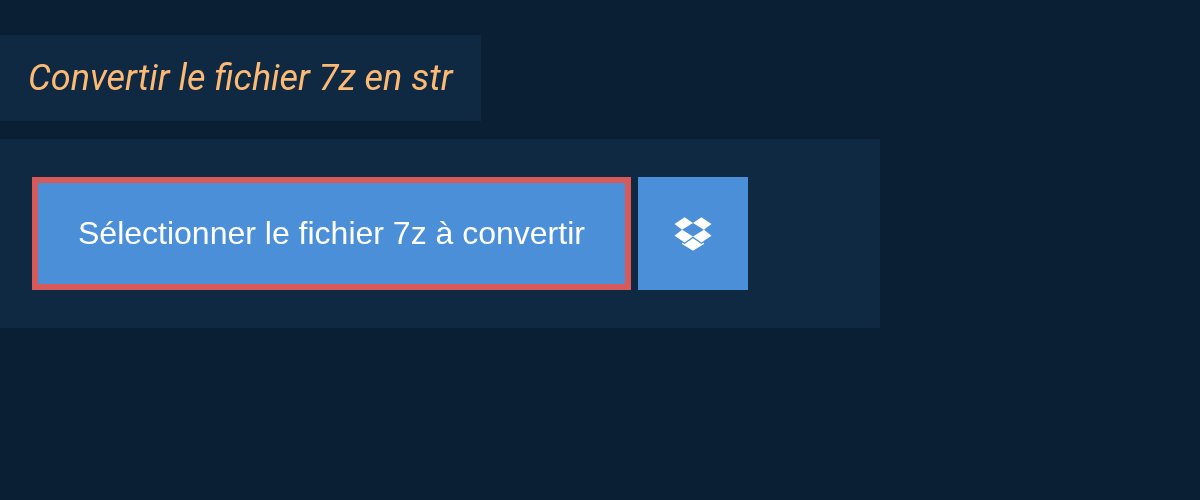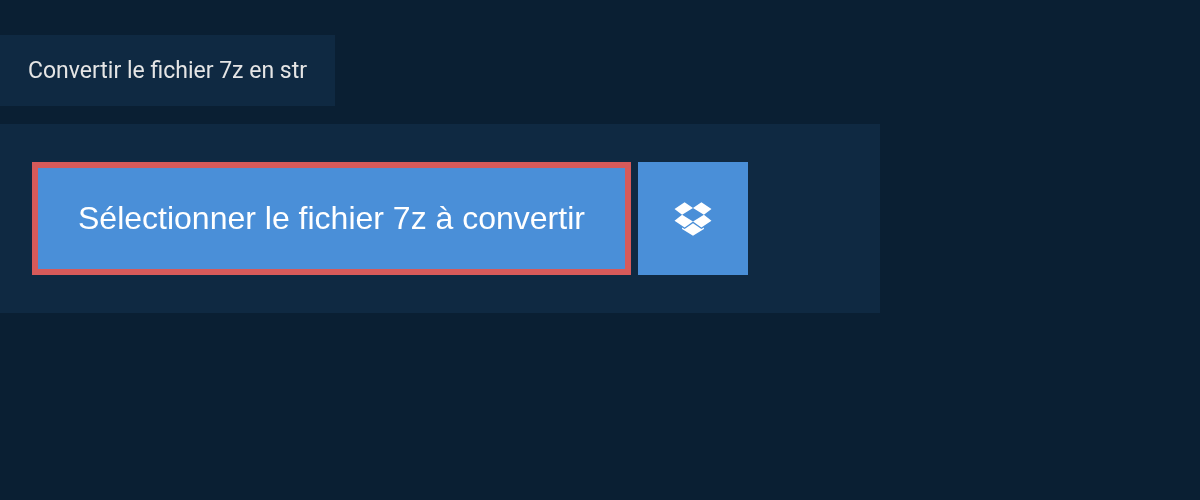--- a/index.html
+++ b/index.html
@@ -14,23 +14,24 @@
       font-family: -apple-system, BlinkMacSystemFont, "Segoe UI", Roboto, sans-serif;
       overflow: hidden;
     }
     .title-bar {
       background: #0f2942;
       padding: 22px 28px;
       display: inline-block;
       margin-top: 35px;
     }
     .title-text {
-      color: #e5e5e5;
-      font-size: 23px;
+      color: #fdba74;
+      font-size: 36px;
       font-weight: 400;
+      font-style: italic;
     }
     .main-panel {
       background: #0f2942;
       margin-top: 18px;
       padding: 38px 32px;
       width: 880px;
     }
     .button-row {
       display: flex;
       gap: 7px;

